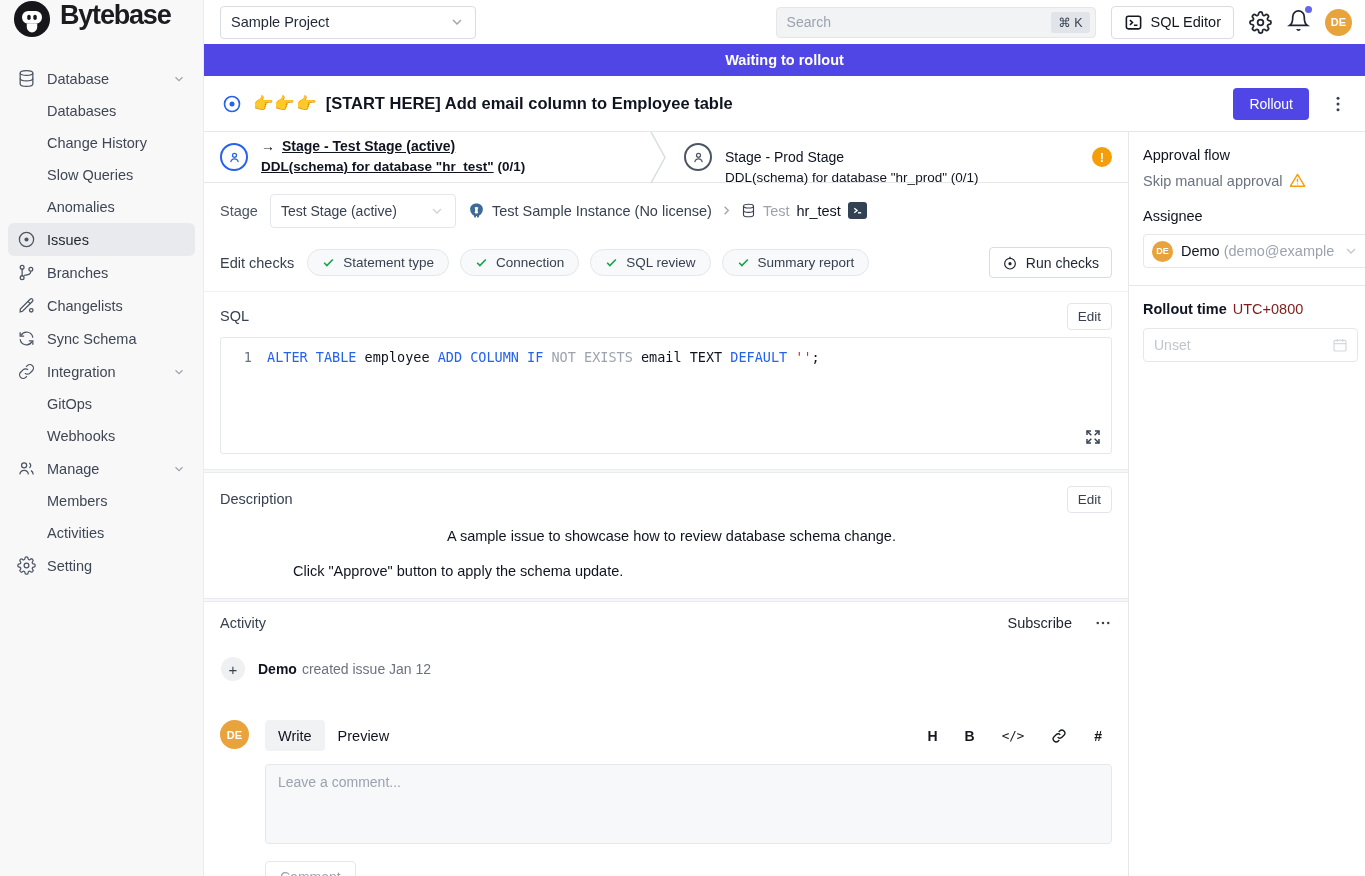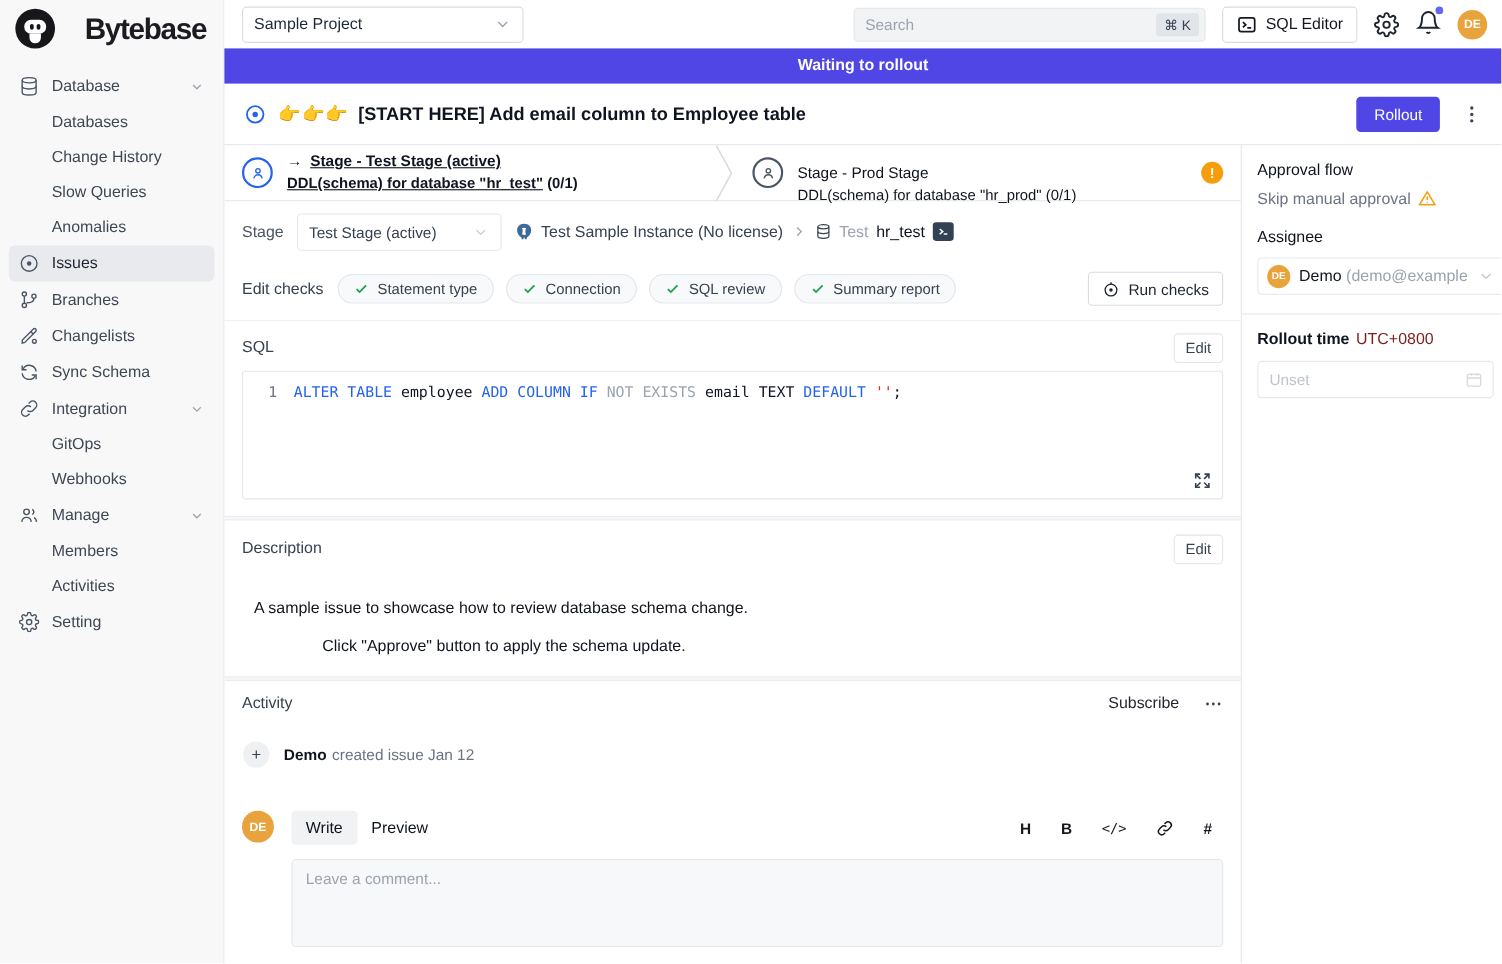--- a/index.html
+++ b/index.html
@@ -4,21 +4,21 @@
 <style>
   * { box-sizing: border-box; margin: 0; padding: 0; }
   html,body { width:1365px; height:876px; overflow:hidden; }
   body { font-family:"Liberation Sans", sans-serif; font-size:14px; color:#111827; background:#fff; }
   svg { display:block; }
 
   .app { display:flex; width:1365px; height:876px; }
 
   
   .sidebar { width:204px; min-width:204px; background:#f8f8f9; border-right:1px solid #ececee; display:flex; flex-direction:column; }
-  .logo-row { height:52px; display:flex; align-items:center; gap:26px; padding:0 13px; cursor:pointer; }
+  .logo-row { height:52px; display:flex; gap:9px; padding:0 13px; cursor:pointer; }
   .brand-name { font-size:27px; font-weight:800; letter-spacing:-1.2px; color:#1b1b20; }
   .nav { padding:10px 8px 0; }
   .nav-item { display:flex; align-items:center; gap:11px; height:33px; padding:0 9px; border-radius:6px; color:#3f4754; font-size:14.5px; cursor:pointer; }
   .nav-item.group { font-weight:500; }
   .nav-item.active { background:#e9eaee; font-weight:500; color:#1f2430; }
   .nav-item .nicon { width:19px; height:19px; color:#4b5563; flex:0 0 19px; }
   .nav-item .chev { margin-left:auto; color:#9ca3af; width:14px; height:14px; }
   .nav-sub { padding-left:39px; height:32px; font-weight:400; }
 
   
@@ -101,21 +101,21 @@
   .tok-kw { color:#2563eb; }
   .tok-muted { color:#9ca3af; }
   .tok-str { color:#dc2626; }
   .expand-btn { position:absolute; right:10px; bottom:8px; width:16px; height:16px; color:#374151; background:none; border:none; padding:0; cursor:pointer; }
   .expand-btn svg { width:16px; height:16px; }
 
   .section-divider { border-top:1px solid #e9ebee; background:#f6f7f8; height:4px; border-bottom:1px solid #e9ebee; }
 
   .desc-section { padding:12px 16px 13px; }
   .desc-body { padding-left:11px; font-size:14.5px; color:#101420; }
-  .desc-line1 { margin-top:32px; }
+  .desc-line1 { margin-top:15px;text-align:center; }
   .desc-line2 { margin:19px 0 6px 62px; }
 
   .activity-section { padding:12px 16px; flex:1; overflow:hidden; display:flex; flex-direction:column; }
   .activity-head { display:flex; align-items:center; height:28px; }
   .subscribe-link { margin-left:auto; color:#1f2430; font-size:14.5px; background:none; border:none; cursor:pointer; font-family:inherit; }
   .more-btn { margin-left:22px; width:18px; height:18px; color:#374151; background:none; border:none; padding:0; cursor:pointer; }
   .activity-entry { display:flex; align-items:center; gap:13px; margin:25px 0 0 1px; }
   .plus-badge { width:24px; height:24px; border-radius:50%; background:#eef0f2; color:#374151; display:flex; align-items:center; justify-content:center; font-size:15px; flex:0 0 24px; }
   .entry-text { font-size:14px; color:#6b7280; }
   .entry-author { color:#101420; font-weight:700; margin-right:5px; }

